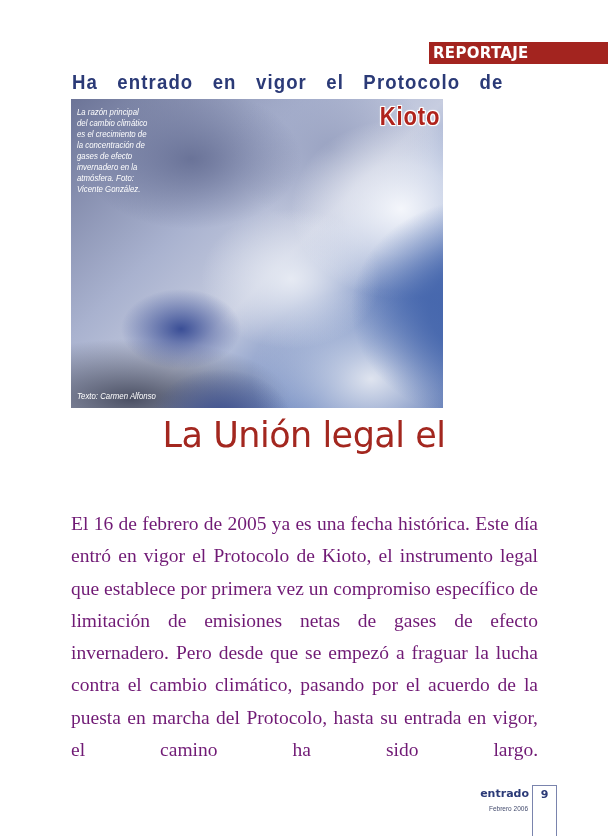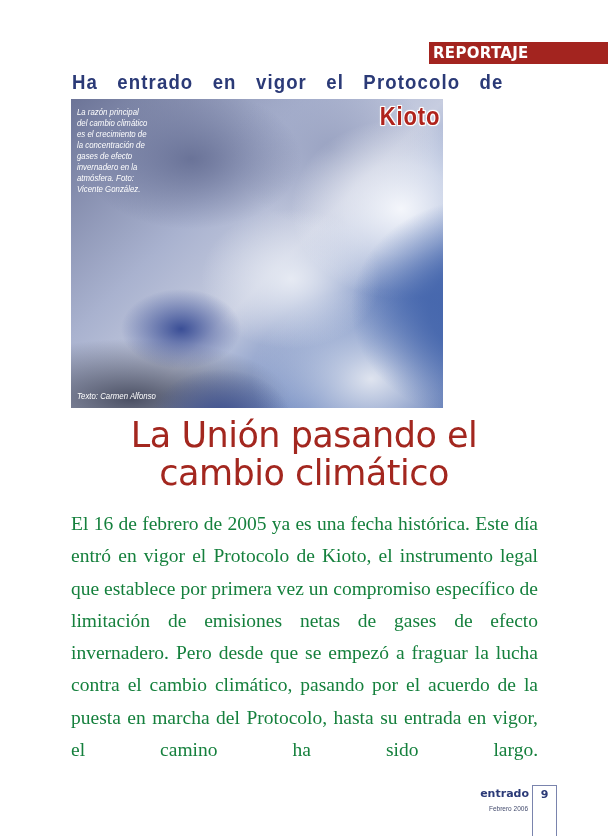--- a/index.html
+++ b/index.html
@@ -65,21 +65,21 @@
       position: absolute; left: 70px; top: 416px; width: 468px;
       margin: 0;
       color: #a3271f;
       font-family: "DejaVu Sans", sans-serif;
       font-weight: normal; font-size: 35px; line-height: 38px;
       text-align: center; letter-spacing: -0.5px;
     }
     .body-text {
       position: absolute; left: 71px; top: 508px; width: 467px;
       margin: 0;
-      color: #15803d;
+      color: #701a75;
       font-family: "Liberation Serif", serif;
       font-size: 19.5px; line-height: 32.3px;
       text-align: justify; text-align-last: justify;
     }
     .footer-brand {
       position: absolute; right: 79px; top: 787px;
       color: #2b3a77;
       font-family: "DejaVu Sans", sans-serif;
       font-weight: bold; font-size: 11px; line-height: 13px;
     }
@@ -115,22 +115,21 @@
   <span>de</span>
 </div>
 
 <div class="photo">
   <div class="photo-caption">La razón principal del cambio climático es el crecimiento de la concentración de gases de efecto invernadero en la atmósfera. Foto: Vicente González.</div>
   <div class="kicker-accent">Kioto</div>
   <div class="photo-credit">Texto: Carmen Alfonso</div>
 </div>
 
 <h1 class="headline">
-  <span>La Unión pasando el</span><br>
-  <span>cambio climático</span>
+  <span>La Unión legal el</span><br>
 </h1>
 
 <p class="body-text">El 16 de febrero de 2005 ya es una fecha histórica. Este día entró en vigor el Protocolo de Kioto, el instrumento legal que establece por primera vez un compromiso específico de limitación de emisiones netas de gases de efecto invernadero. Pero desde que se empezó a fraguar la lucha contra el cambio climático, pasando por el acuerdo de la puesta en marcha del Protocolo, hasta su entrada en vigor, el camino ha sido largo.</p>
 
 <div class="footer-brand">entrado</div>
 <div class="footer-date">Febrero 2006</div>
 <div class="page-box">
   <span class="page-number">9</span>
 </div>
 

